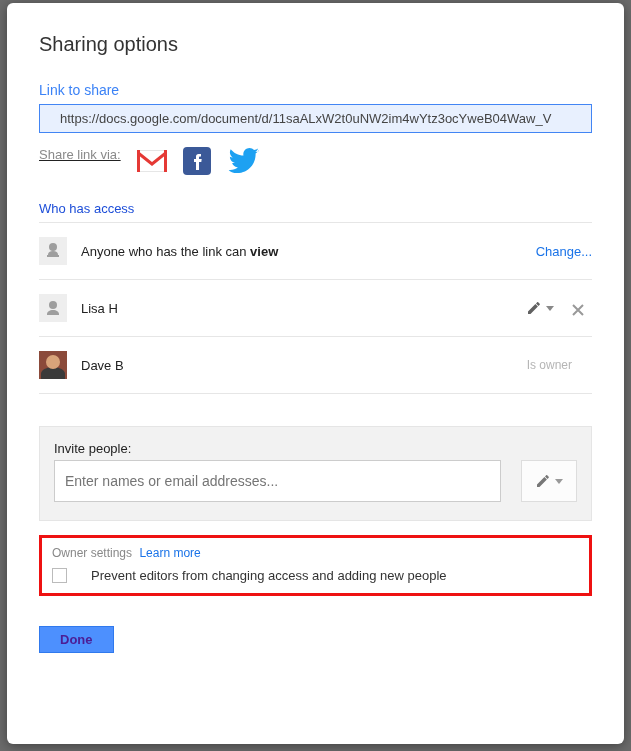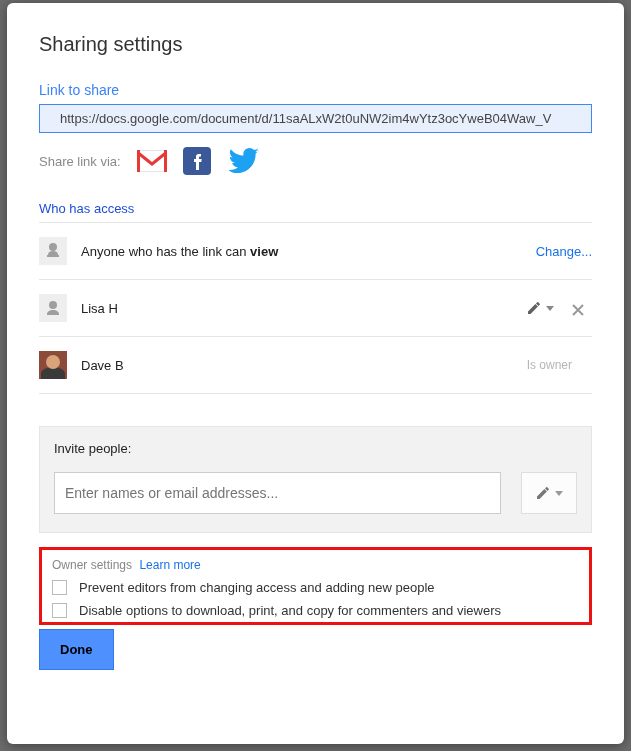--- a/index.html
+++ b/index.html
@@ -39,24 +39,24 @@
   background: #e8f0fe;
   padding: 6px 20px;
   font-size: 13px;
   color: #444;
   font-family: Arial;
   white-space: nowrap;
   overflow: hidden;
 }
 .share-via-row {
   display: flex;
-  align-items: center;
   gap: 16px;
   margin-top: 14px;
   margin-bottom: 26px;
+  text-decoration: underline;
 }
 .share-via-label {
   color: #8a8a8a;
   font-size: 13px;
 }
 .icon-btn { display: inline-flex; align-items: center; justify-content: center; }
 .access-header {
   font-size: 13px;
   color: #1d4ed8;
   margin-bottom: 6px;
@@ -126,21 +126,21 @@
   margin-right: 8px;
 }
 .invite-box {
   background: #f2f2f2;
   border: 1px solid #e5e5e5;
   padding: 14px 14px 18px;
   margin-top: 32px;
 }
 .invite-label {
   font-size: 13px;
-  margin-bottom: 16px;
+  margin-bottom: 4px;
 }
 .invite-row {
   display: flex;
   gap: 20px;
 }
 .invite-input {
   flex: 1;
   border: 1px solid #ccc;
   background: #fff;
   padding: 12px 10px;
@@ -152,62 +152,62 @@
   border: 1px solid #ddd;
   background: #fcfcfc;
   display: flex;
   align-items: center;
   justify-content: center;
   gap: 4px;
   cursor: pointer;
 }
 .owner-settings-box {
   border: 3px solid #e11;
-  padding: 8px 10px 4px;
+  padding: 8px 10px 10px;
   margin-top: 14px;
 }
 .owner-settings-header {
   font-size: 12px;
   color: #888;
 }
 .learn-more { color: #1a73e8; cursor: pointer; margin-left: 4px; }
 .checkbox-row {
   display: flex;
   align-items: center;
-  gap: 12px;
+  gap: 24px;
   margin-top: 8px;
   font-size: 13px;
   color: #333;
 }
 .checkbox {
   width: 15px;
   height: 15px;
   border: 1px solid #bbb;
   background: #fff;
   flex-shrink: 0;
   cursor: pointer;
 }
 .done-btn {
   background: #4d90fe;
   border: 1px solid #3079ed;
-  color: #000000;
-  padding: 12px 20px;
+  color: #4c1d95;
+  padding: 5px 20px;
   font-size: 13px;
   font-weight: bold;
-  margin-top: 4px;
+  margin-top: 30px;
   cursor: pointer;
 }
 svg { display: block; }
 </style>
 </head>
 <body>
 
 <div class="dialog">
 
-  <h1 class="title">Sharing settings</h1>
+  <h1 class="title">Sharing options</h1>
 
   <div class="section-label">Link to share</div>
   <input class="share-url-input" type="text" readonly="" value="https://docs.google.com/document/d/11saALxW2t0uNW2im4wYtz3ocYweB04Waw_V" style="">
 
   <div class="share-via-row">
     <span class="share-via-label">Share link via:</span>
 
     <span class="icon-btn">
       <svg width="30" height="22" viewBox="0 0 30 22">
         <rect x="0" y="0" width="30" height="22" fill="#fff" stroke="#ccc"></rect>
@@ -303,21 +303,17 @@
 
   <div class="owner-settings-box">
     <div class="owner-settings-header">
       <span>Owner settings</span>
       <span class="learn-more">Learn more</span>
     </div>
     <div class="checkbox-row">
       <div class="checkbox"></div>
       <span>Prevent editors from changing access and adding new people</span>
     </div>
-    <div class="checkbox-row">
-      <div class="checkbox"></div>
-      <span>Disable options to download, print, and copy for commenters and viewers</span>
-    </div>
   </div>
 
   <button class="done-btn">Done</button>
 
 </div>
 
 </body></html>

